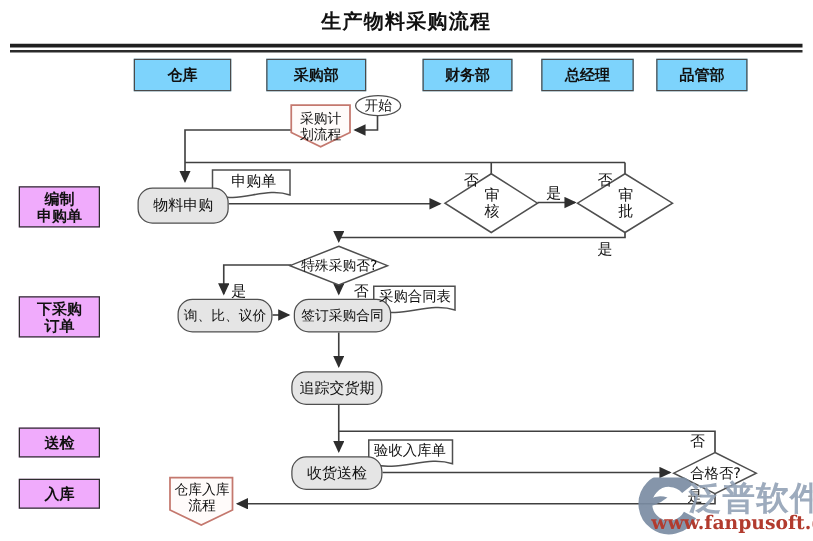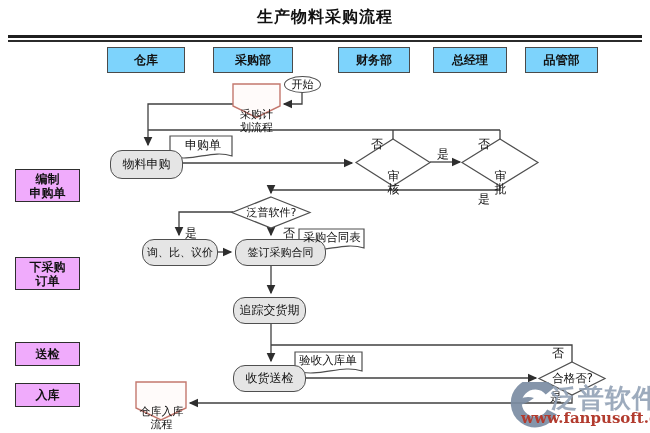--- a/index.html
+++ b/index.html
@@ -1,42 +1,42 @@
 <!DOCTYPE html>
 <html><head>
 <meta charset="utf-8">
 <style>
   html,body{margin:0;padding:0;background:#ffffff;}
   body{width:650px;height:433px;overflow:hidden;
        font-family:"DejaVu Sans","Liberation Sans",sans-serif;color:#111;}
   .stage{position:relative;width:650px;height:433px;background:#fff;}
   .abs{position:absolute;box-sizing:border-box;}
   .ctr{display:flex;align-items:center;justify-content:center;text-align:center;}
-  .pre{white-space:pre-line;margin-top:20px;}
+  .pre{white-space:pre-line;}
   
   .title{left:0;top:7px;width:650px;font-size:16px;font-weight:bold;letter-spacing:1px;}
   .rule{left:8px;top:35px;width:634px;height:7px;
         border-top:3px solid #1f1f1f;border-bottom:2px solid #2b2b2b;}
   
   .lane{top:47px;height:26px;border:1.4px solid #4a4a4a;background:#7dd3fc;
         font-size:12px;font-weight:bold;}
   .lane1{left:107px;width:78px;} .lane2{left:213px;width:80px;}
   .lane3{left:338px;width:72px;} .lane4{left:433px;width:74px;}
   .lane5{left:525px;width:73px;}
   
   .rowlab{left:15px;width:65px;border:1.6px solid #2e2e2e;background:#f0abfc;
           font-size:12px;font-weight:bold;line-height:14px;}
   .row1{top:149px;height:33px;} .row2{top:237px;height:33px;}
   .row3{top:342px;height:24px;} .row4{top:383px;height:24px;}
   
   .proc{border:1.3px solid #4f4f4f;border-radius:12px;background:#e5e5e5;
         font-size:12px;font-weight:500;}
   .b-material{left:110px;top:150px;width:73px;height:29px;}
   .b-inquiry{left:142px;top:239px;width:76px;height:27px;font-size:11px;}
-  .b-contract{left:235px;top:239px;width:91px;height:27px;font-size:11px;}
+  .b-contract{left:235px;top:239px;width:78px;height:27px;font-size:11px;}
   .b-track{left:233px;top:297px;width:73px;height:27px;}
   .b-receive{left:233px;top:365px;width:73px;height:27px;}
   
   .b-start{left:284px;top:76px;width:37px;height:17px;border:1.3px solid #4f4f4f;
            border-radius:50%;font-size:11px;background:#fff;}
   
   .shapetxt{font-size:11px;line-height:13px;font-weight:500;}
   .t-plan{left:236px;top:88px;width:41px;}
   .t-warehouse{left:138px;top:385px;width:47px;}
   .t-review{left:383px;top:150px;width:21px;font-size:12px;}
@@ -130,21 +130,21 @@
 
   <div class="abs ctr b-start">开始</div>
   <div class="abs ctr pre shapetxt t-plan">采购计
 划流程</div>
   <div class="abs ctr proc b-material">物料申购</div>
   <div class="abs ctr shapetxt t-reqdoc">申购单</div>
   <div class="abs ctr pre shapetxt t-review">审
 核</div>
   <div class="abs ctr pre shapetxt t-approve">审
 批</div>
-  <div class="abs ctr shapetxt t-special">泛普软件?</div>
+  <div class="abs ctr shapetxt t-special">特殊采购否?</div>
   <div class="abs ctr proc b-inquiry">询、比、议价</div>
   <div class="abs ctr proc b-contract">签订采购合同</div>
   <div class="abs ctr shapetxt t-condoc">采购合同表</div>
   <div class="abs ctr proc b-track">追踪交货期</div>
   <div class="abs ctr proc b-receive">收货送检</div>
   <div class="abs ctr shapetxt t-recdoc">验收入库单</div>
   <div class="abs ctr shapetxt t-qualified">合格否?</div>
   <div class="abs ctr pre shapetxt t-warehouse">仓库入库
 流程</div>
 

